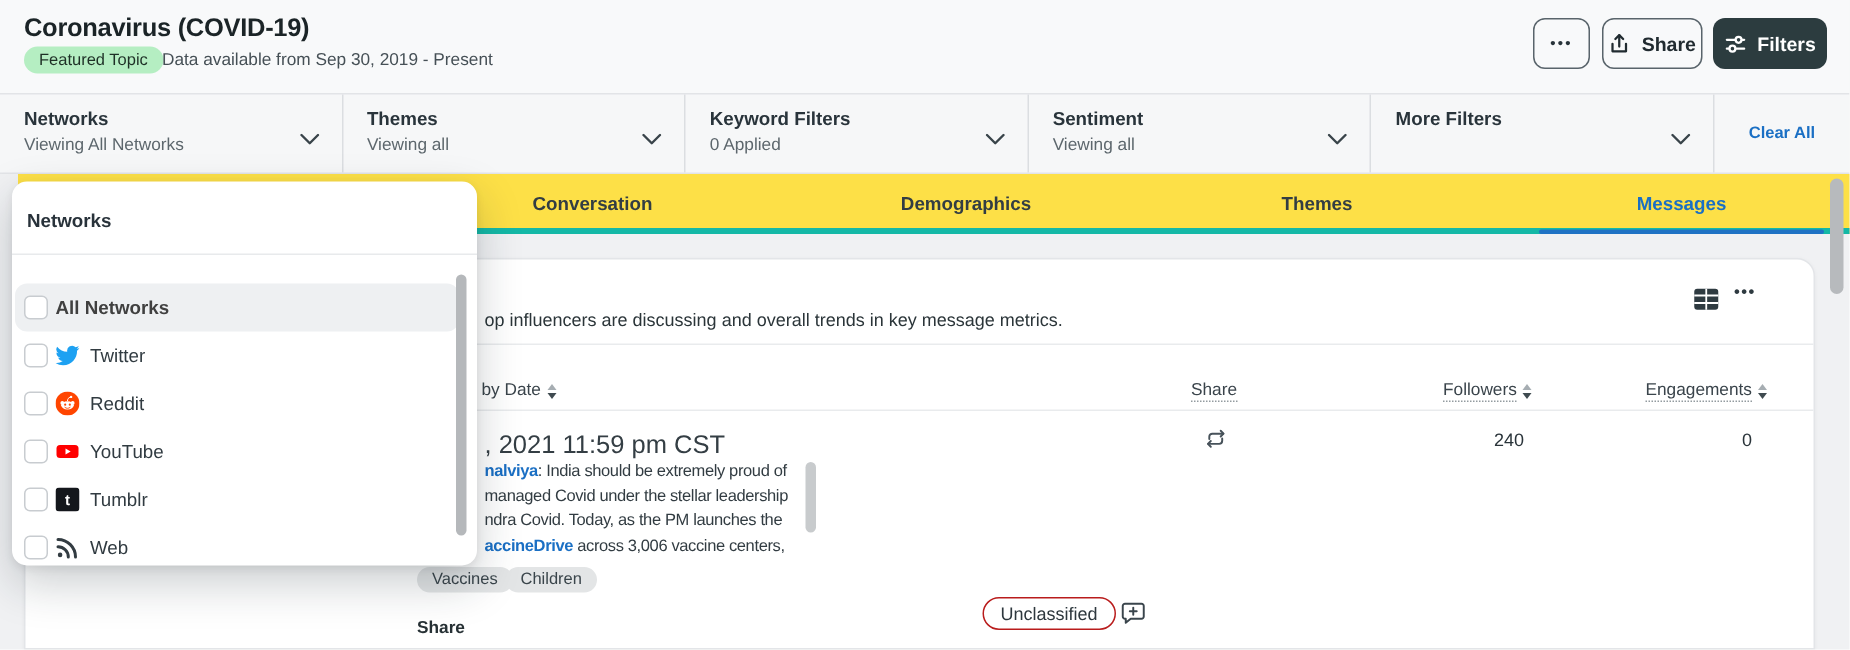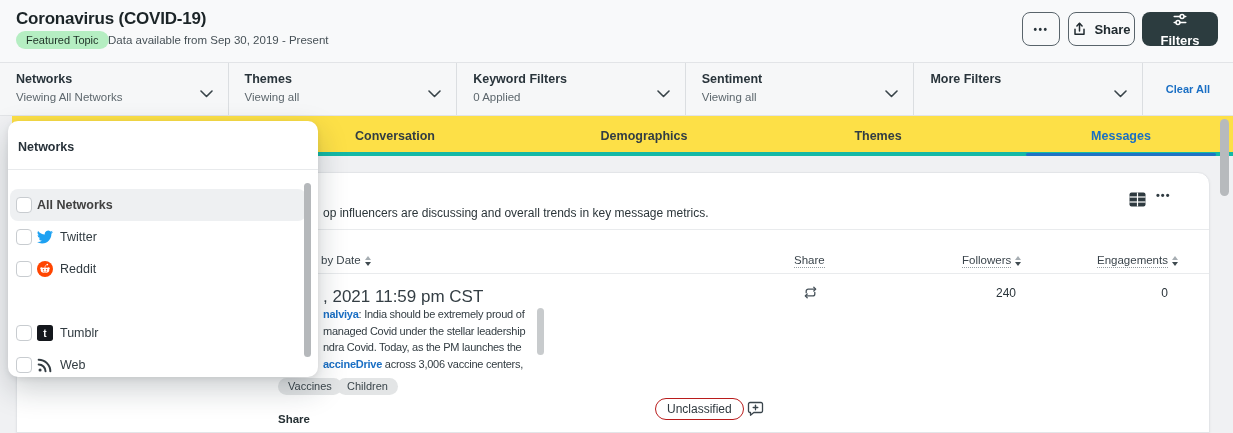--- a/index.html
+++ b/index.html
@@ -17,21 +17,21 @@
   .btn-outline{top:12px;height:34px;box-sizing:border-box;border:1px solid #59646b;border-radius:8px;
                background:#fff0;display:flex;align-items:center;cursor:pointer;}
   .date-btn{left:730px;width:284px;padding:0 12px;gap:7px;}
   .dr-bold{font-size:13px;font-weight:700;color:#212b30;white-space:nowrap;}
   .dr-vs{font-size:12px;color:#3c474d;white-space:nowrap;}
   .more-btn{left:1022px;width:38px;justify-content:center;}
   .dots{font-size:10px;font-weight:700;letter-spacing:1.5px;color:#28333a;}
   .share-btn{left:1068px;width:67px;justify-content:center;gap:6px;}
   .btn-label{font-size:13px;font-weight:700;color:#212b30;}
   .filters-btn{left:1142px;top:12px;width:76px;height:34px;border:none;border-radius:8px;
-               background:#2c3c3f;display:flex;align-items:center;justify-content:center;gap:6px;cursor:pointer;flex-direction:column;}
+               background:#2c3c3f;display:flex;align-items:center;justify-content:center;gap:6px;cursor:pointer;}
   .filters-btn .btn-label{color:#fff;}
 
   
   .filter-bar{position:absolute;left:0;top:62px;width:1233px;height:54px;box-sizing:border-box;
               background:#f6f7f8;border-top:1px solid #e2e4e7;border-bottom:1px solid #e2e4e7;display:flex;}
   .fsec{flex:1 1 0;position:relative;padding:9px 16px 0;border-right:1px solid #dbdee1;cursor:pointer;box-sizing:border-box;}
   .fsec-title{font-size:12.5px;font-weight:600;color:#29343b;}
   .fsec-sub{font-size:11.5px;color:#5d676d;margin-top:5px;}
   .fsec .chev{position:absolute;right:15px;top:21px;}
   .clear-all{width:90px;display:flex;align-items:center;justify-content:center;
@@ -283,20 +283,30 @@
             <circle cx="17.2" cy="11.4" r="1.9" fill="#fff"></circle>
           <ellipse cx="12" cy="13.8" rx="6.3" ry="4.1" fill="#fff"></ellipse>
           <circle cx="9.7" cy="13.2" r="1.1" fill="#ff4500"></circle>
             <circle cx="14.3" cy="13.2" r="1.1" fill="#ff4500"></circle>
           <path d="M9.4 15.9c1.6 1.3 3.6 1.3 5.2 0" stroke="#ff4500" stroke-width="0.9" fill="none" stroke-linecap="round"></path>
         </svg>
       </span>
       <span class="plabel">Reddit</span>
     </div>
 
+    <div class="prow" style="top:164px;">
+      <span class="cb"></span>
+      <span class="picon">
+        <svg width="16" height="16" viewBox="0 0 24 24">
+          <rect x="1" y="5.5" width="22" height="13" rx="3.5" fill="#ff0000"></rect>
+          <path d="M10 9l5.2 3L10 15z" fill="#fff"></path>
+        </svg>
+      </span>
+      <span class="plabel">YouTube</span>
+    </div>
 
     <div class="prow" style="top:196px;">
       <span class="cb"></span>
       <span class="picon">
         <svg width="16" height="16" viewBox="0 0 24 24">
           <rect width="24" height="24" rx="4" fill="#14171c"></rect>
           <text x="12" y="17.5" text-anchor="middle" font-size="15" font-weight="bold" fill="#fff" font-family="Liberation Sans, sans-serif">t</text>
         </svg>
       </span>
       <span class="plabel">Tumblr</span>

